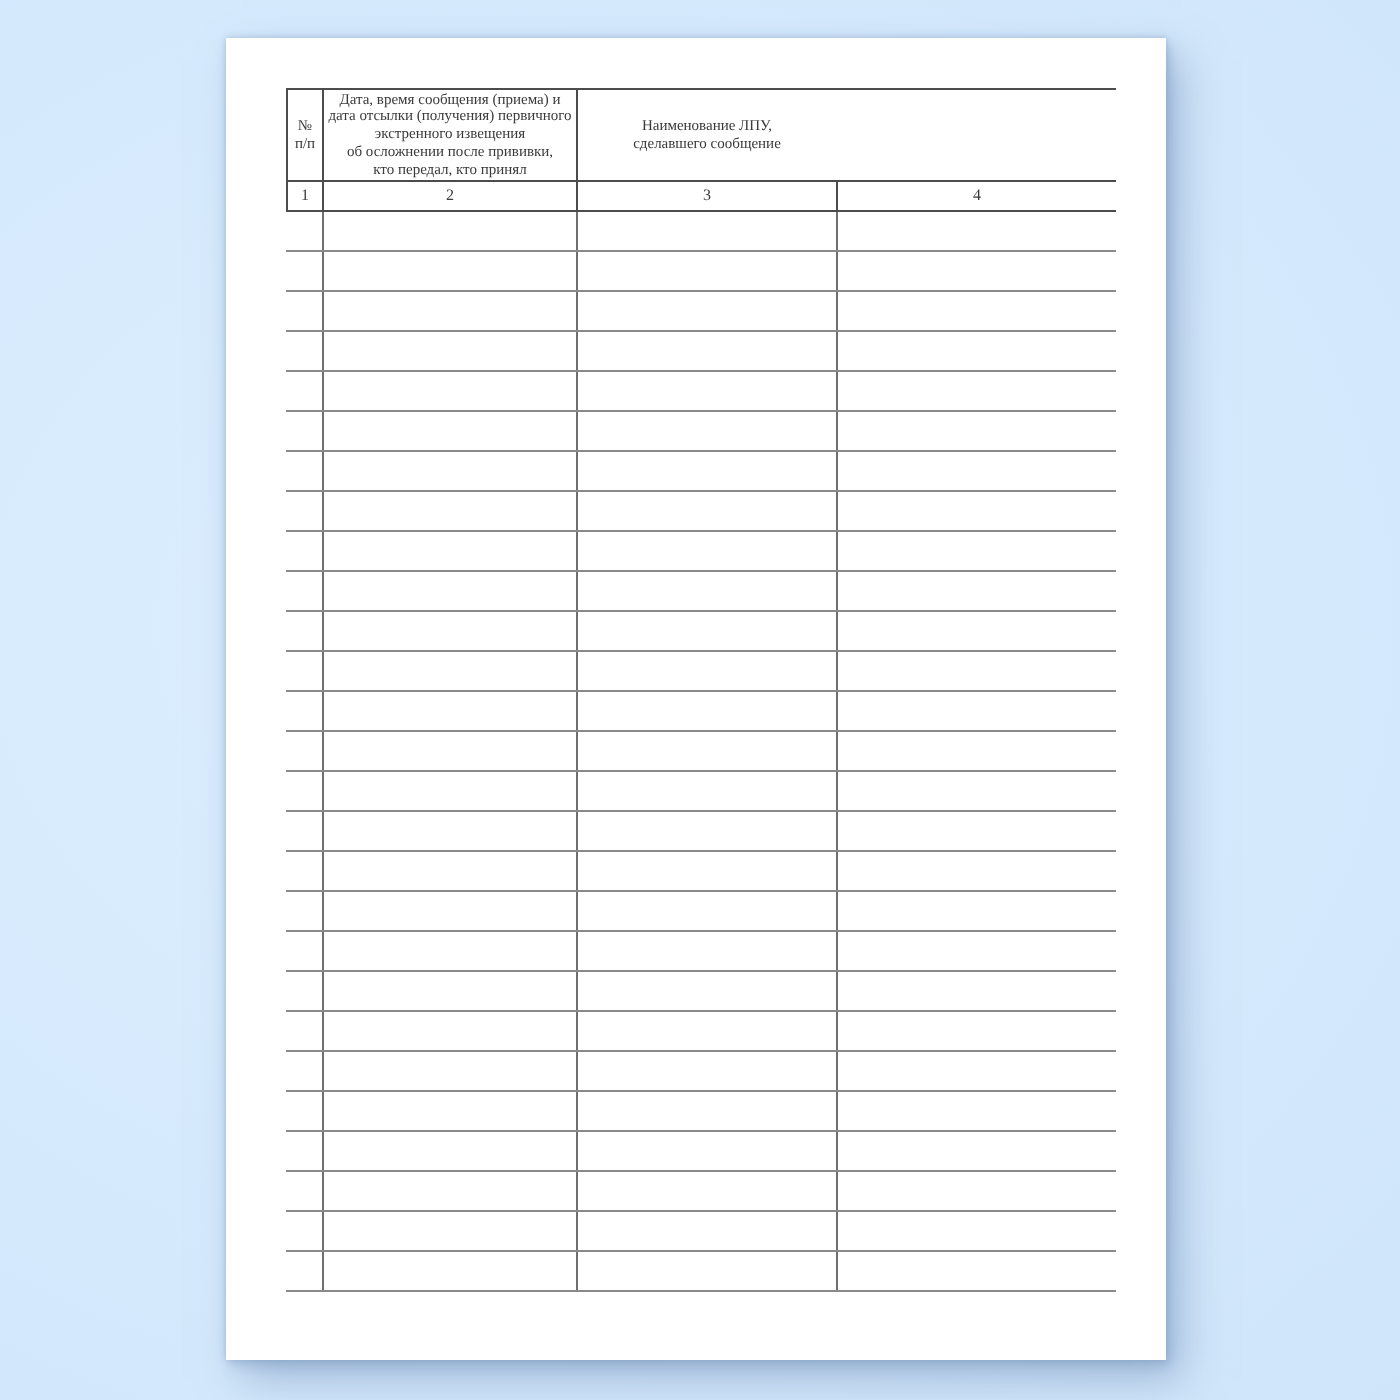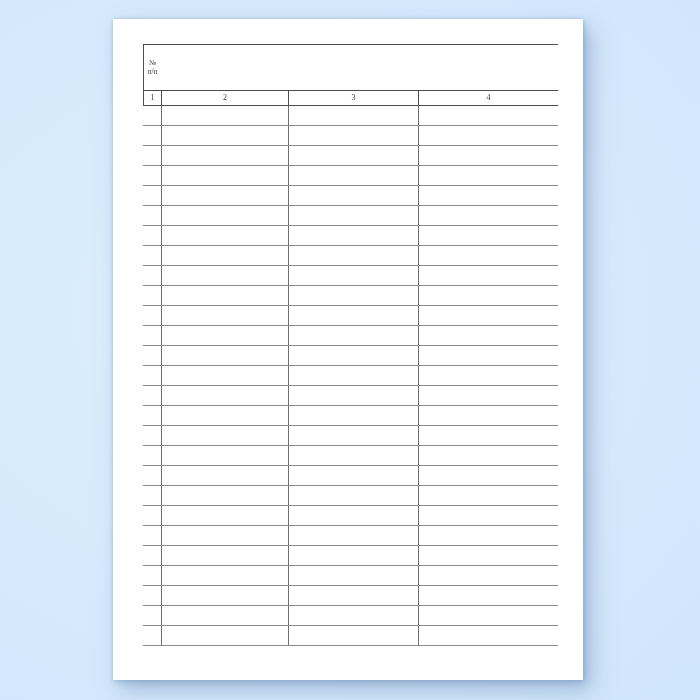--- a/index.html
+++ b/index.html
@@ -88,20 +88,27 @@
 </head>
 <body>
 
 <div class="scene">
   <div class="sheet">
     <div class="form-table">
 
       <div class="header-row">
         <div class="cell c1 header-cell">№
 п/п</div>
+        <div class="cell c2 header-cell">Дата, время сообщения (приема) и
+дата отсылки (получения) первичного
+экстренного извещения
+об осложнении после прививки,
+кто передал, кто принял</div>
+        <div class="cell c3 header-cell">Наименование ЛПУ,
+сделавшего сообщение</div>
       </div>
 
       <div class="numbers-row">
         <div class="cell c1 number-cell">1</div>
         <div class="cell c2 number-cell">2</div>
         <div class="cell c3 number-cell">3</div>
         <div class="cell c4 number-cell">4</div>
       </div>
 
       <div class="table-body">

